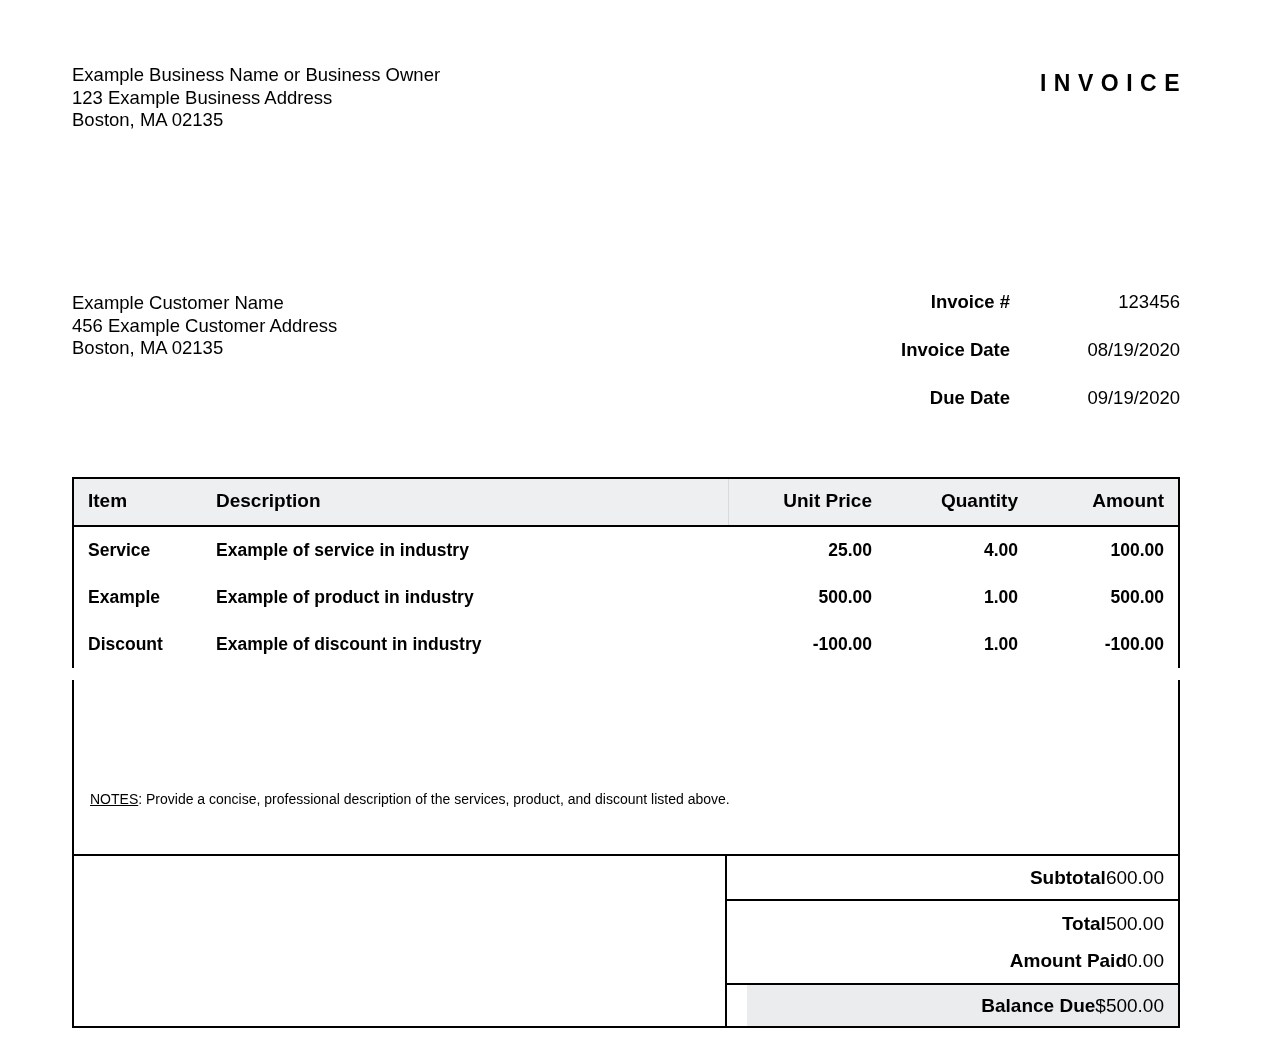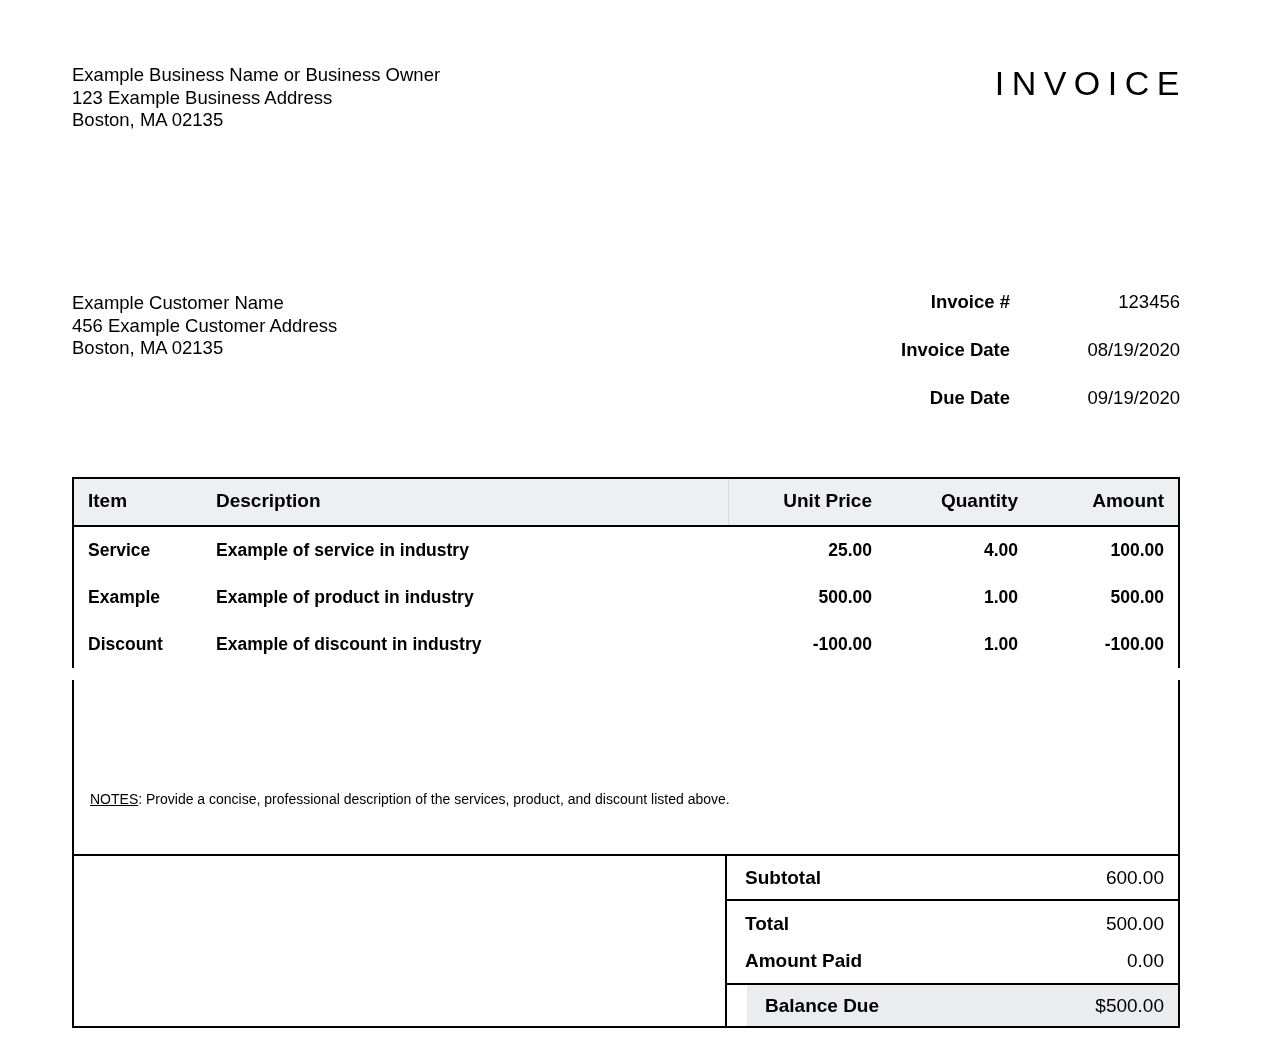--- a/index.html
+++ b/index.html
@@ -33,22 +33,22 @@
     justify-content: space-between;
     align-items: flex-start;
   }
   .biz-block {
     font-size: 18.5px;
     line-height: 22.5px;
     white-space: nowrap;
   }
   .biz-line { display: block; }
   .invoice-title {
-    font-size: 34px;
-    font-weight: normal;
+    font-size: 23px;
+    font-weight: bold;
     letter-spacing: 7.5px;
     line-height: 38px;
     white-space: nowrap;
     margin-right: -7px;
   }
 
   
   .mid-section {
     position: absolute;
     left: 72px;
@@ -181,21 +181,21 @@
     flex-direction: column;
     box-sizing: border-box;
   }
   .tot-group {
     border-bottom: 2px solid #000000;
     box-sizing: border-box;
   }
   .tot-group:last-child { border-bottom: none; }
   .tot-row {
     display: flex;
-    justify-content: space-between;
+    justify-content: flex-end;
     align-items: center;
     padding: 0 14px 0 18px;
     font-size: 19px;
     height: 43px;
     box-sizing: border-box;
   }
   .tot-row .tot-label { font-weight: bold; white-space: nowrap; }
   .tot-row .tot-value { text-align: right; white-space: nowrap; }
   .g-subtotal .tot-row { height: 43px; }
   .g-mid { }

